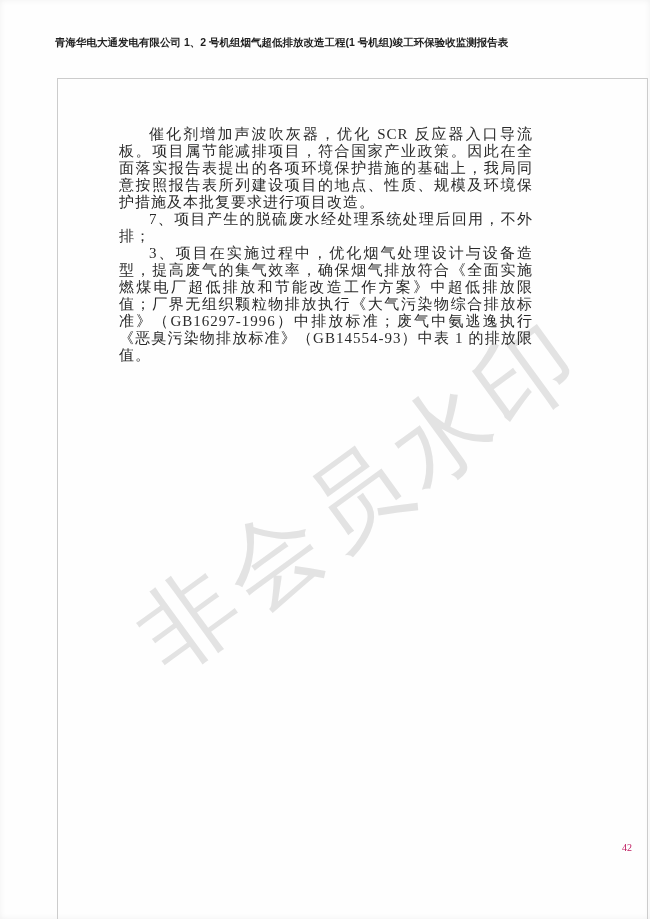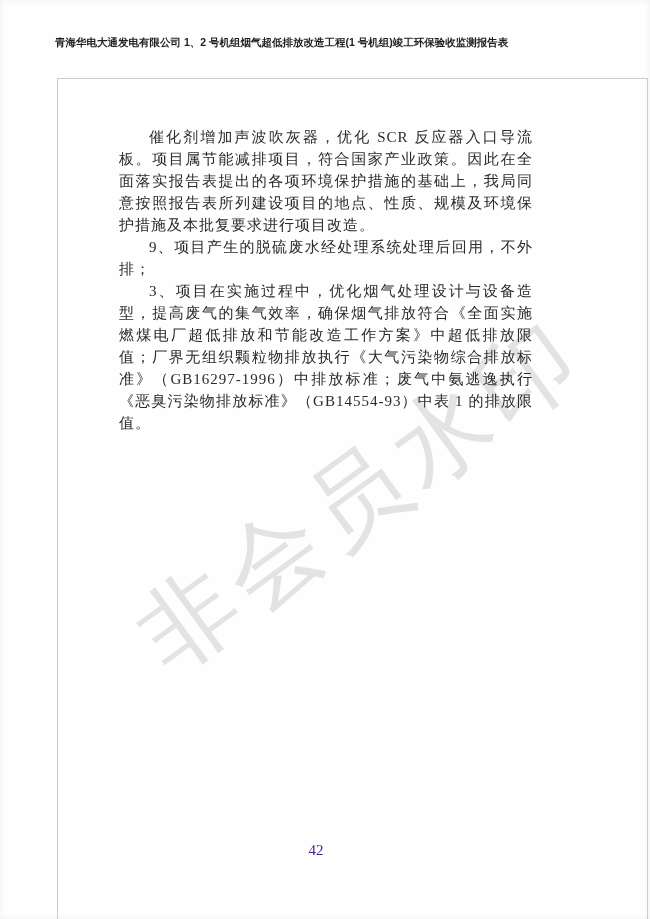--- a/index.html
+++ b/index.html
@@ -36,21 +36,21 @@
     border: 1px solid #cccccc;
     background: transparent;
   }
 
   .body-text {
     position: absolute;
     left: 119px;
     top: 126px;
     width: 414px;
     font-size: 15px;
-    line-height: 22px;
+    line-height: 17px;
     letter-spacing: 1px;
     color: #2a2a2a;
     text-align: justify;
   }
   .body-text p {
     margin: 0;
     padding: 0;
     text-indent: 2em;
   }
 
@@ -70,37 +70,37 @@
     font-family: "Liberation Sans", "DejaVu Sans", sans-serif;
     pointer-events: none;
     text-align: center;
   }
 
   .page-number {
     position: absolute;
     left: 0;
     top: 842px;
     width: 632px;
-    text-align: center;
-    font-size: 15px;
-    color: #4c1d95;
+    text-align: right;
+    font-size: 10px;
+    color: #be185d;
   }
 </style>
 </head>
 <body>
 
 <div class="page">
 
   <div class="doc-header">青海华电大通发电有限公司 1、2 号机组烟气超低排放改造工程(1 号机组)竣工环保验收监测报告表</div>
 
   <div class="content-frame"></div>
 
   <div class="watermark">非会员水印</div>
 
   <div class="body-text">
     <p>催化剂增加声波吹灰器，优化 SCR 反应器入口导流板。项目属节能减排项目，符合国家产业政策。因此在全面落实报告表提出的各项环境保护措施的基础上，我局同意按照报告表所列建设项目的地点、性质、规模及环境保护措施及本批复要求进行项目改造。</p>
-    <p>9、项目产生的脱硫废水经处理系统处理后回用，不外排；</p>
+    <p>7、项目产生的脱硫废水经处理系统处理后回用，不外排；</p>
     <p>3、项目在实施过程中，优化烟气处理设计与设备造型，提高废气的集气效率，确保烟气排放符合《全面实施燃煤电厂超低排放和节能改造工作方案》中超低排放限值；厂界无组织颗粒物排放执行《大气污染物综合排放标准》（GB16297-1996）中排放标准；废气中氨逃逸执行《恶臭污染物排放标准》（GB14554-93）中表 1 的排放限值。</p>
   </div>
 
   <div class="page-number">42</div>
 
 </div>
 
 </body></html>

